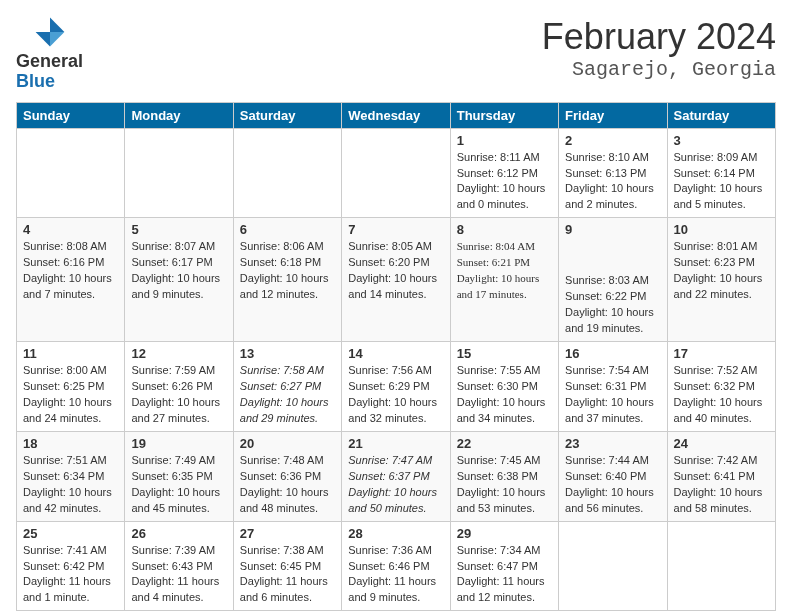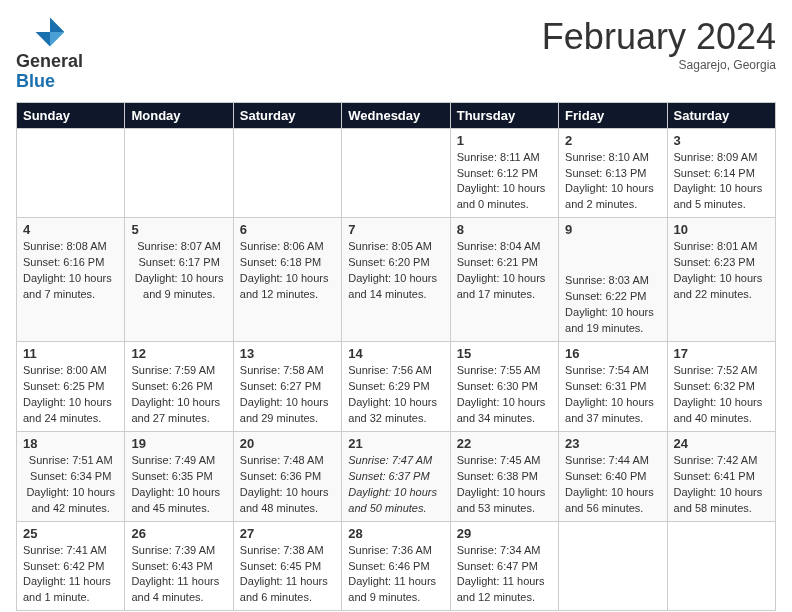--- a/index.html
+++ b/index.html
@@ -33,30 +33,31 @@
     }
     .title-block {
       text-align: right;
     }
     .month-title {
       font-size: 36px;
       font-weight: normal;
       color: #333;
     }
     .location {
-      font-size: 12px;
+      font-size: 20px;
       color: #555;
+      font-family: Liberation Mono, monospace;
     }
     table {
       width: 100%;
       border-collapse: collapse;
       table-layout: fixed;
     }
     th {
-      background-color: #0f172a;
+      background-color: #0369a1;
       color: white;
       text-align: left;
       padding: 5px 6px;
       font-size: 13px;
       font-weight: bold;
       border: 1px solid #ccc;
     }
     td {
       border: 1px solid #ccc;
       vertical-align: top;
@@ -150,42 +151,42 @@
       <tr>
         <td>
           <div class="day-num">4</div>
           <div class="day-info" style="white-space: pre-line;">Sunrise: 8:08 AM
 Sunset: 6:16 PM
 Daylight: 10 hours
 and 7 minutes.</div>
         </td>
         <td>
           <div class="day-num">5</div>
-          <div class="day-info" style="white-space: pre-line; text-align: center;">Sunrise: 8:07 AM
+          <div class="day-info" style="white-space: pre-line;">Sunrise: 8:07 AM
 Sunset: 6:17 PM
 Daylight: 10 hours
 and 9 minutes.</div>
         </td>
         <td>
           <div class="day-num">6</div>
           <div class="day-info" style="white-space: pre-line;">Sunrise: 8:06 AM
 Sunset: 6:18 PM
 Daylight: 10 hours
 and 12 minutes.</div>
         </td>
         <td>
           <div class="day-num">7</div>
           <div class="day-info" style="white-space: pre-line;">Sunrise: 8:05 AM
 Sunset: 6:20 PM
 Daylight: 10 hours
 and 14 minutes.</div>
         </td>
         <td>
           <div class="day-num">8</div>
-          <div class="day-info" style="white-space: pre-line;">Sunrise: 8:04 AM
+          <div class="day-info" style="white-space: pre-line; font-family: Liberation Serif, serif;">Sunrise: 8:04 AM
 Sunset: 6:21 PM
 Daylight: 10 hours
 and 17 minutes.</div>
         </td>
         <td>
           <div class="day-num">9</div>
           <div class="day-info" style="white-space: pre-line; margin-top: 36px;">Sunrise: 8:03 AM
 Sunset: 6:22 PM
 Daylight: 10 hours
 and 19 minutes.</div>
@@ -208,21 +209,21 @@
         </td>
         <td>
           <div class="day-num">12</div>
           <div class="day-info" style="white-space: pre-line;">Sunrise: 7:59 AM
 Sunset: 6:26 PM
 Daylight: 10 hours
 and 27 minutes.</div>
         </td>
         <td>
           <div class="day-num">13</div>
-          <div class="day-info" style="white-space: pre-line;">Sunrise: 7:58 AM
+          <div class="day-info" style="white-space: pre-line; font-style: italic;">Sunrise: 7:58 AM
 Sunset: 6:27 PM
 Daylight: 10 hours
 and 29 minutes.</div>
         </td>
         <td>
           <div class="day-num">14</div>
           <div class="day-info" style="white-space: pre-line;">Sunrise: 7:56 AM
 Sunset: 6:29 PM
 Daylight: 10 hours
 and 32 minutes.</div>
@@ -245,21 +246,21 @@
           <div class="day-num">17</div>
           <div class="day-info" style="white-space: pre-line;">Sunrise: 7:52 AM
 Sunset: 6:32 PM
 Daylight: 10 hours
 and 40 minutes.</div>
         </td>
       </tr>
       <tr>
         <td>
           <div class="day-num">18</div>
-          <div class="day-info" style="white-space: pre-line; text-align: center;">Sunrise: 7:51 AM
+          <div class="day-info" style="white-space: pre-line;">Sunrise: 7:51 AM
 Sunset: 6:34 PM
 Daylight: 10 hours
 and 42 minutes.</div>
         </td>
         <td>
           <div class="day-num">19</div>
           <div class="day-info" style="white-space: pre-line;">Sunrise: 7:49 AM
 Sunset: 6:35 PM
 Daylight: 10 hours
 and 45 minutes.</div>

